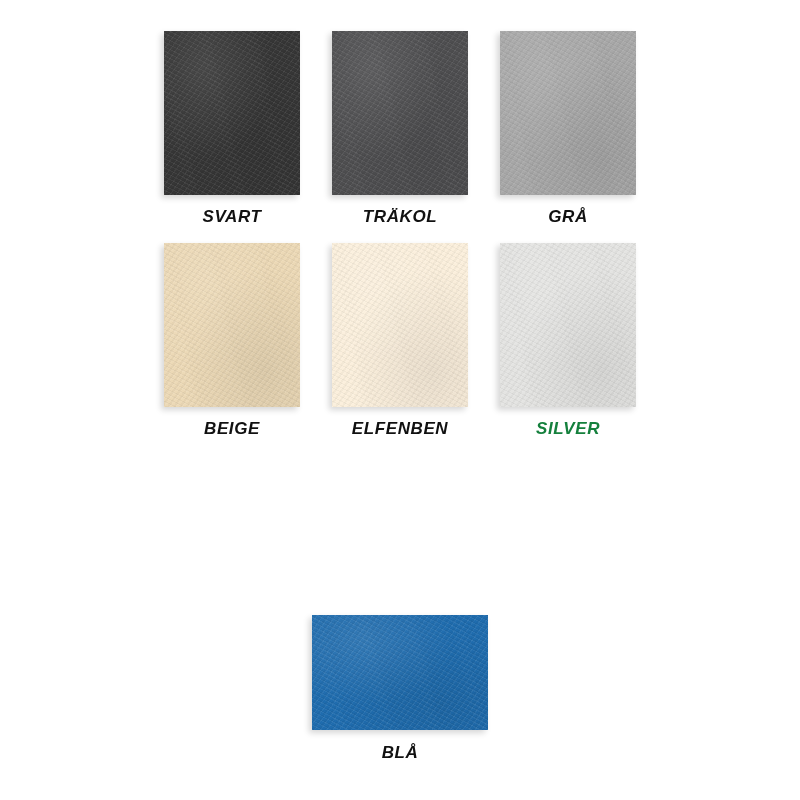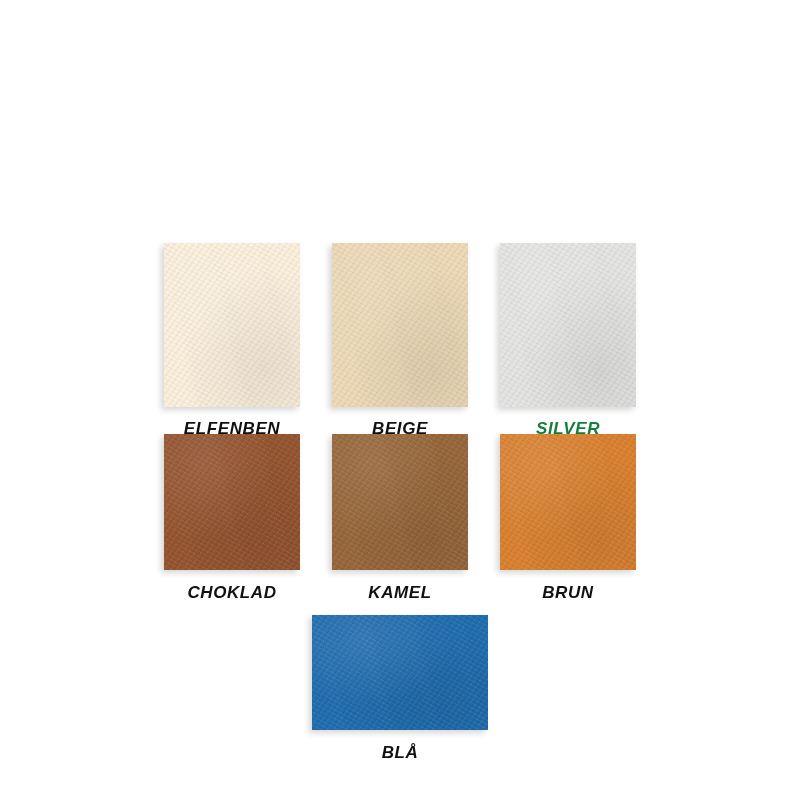--- a/index.html
+++ b/index.html
@@ -106,50 +106,50 @@
     line-height: 1;
   }
   .swatch-row.row-3 .swatch-label { margin-top: 14px; }
   .swatch-row.row-4 .swatch-label { margin-top: 14px; }
 </style>
 </head>
 <body style="background: rgb(255, 255, 255);">
 
 <div id="swatch-chart" style="background: rgb(255, 255, 255);">
 
+  <div class="swatch-row row-1">
+    <div class="swatch-cell">
+      <div class="swatch-chip" style="background-color: rgb(54, 54, 54);"></div>
+      <div class="swatch-label" style="color: rgb(17, 17, 17);">SVART</div>
+    </div>
+    <div class="swatch-cell">
+      <div class="swatch-chip" style="background-color: rgb(78, 78, 80);"></div>
+      <div class="swatch-label" style="color: rgb(17, 17, 17);">TRÄKOL</div>
+    </div>
+    <div class="swatch-cell">
+      <div class="swatch-chip" style="background-color: rgb(168, 168, 168);"></div>
+      <div class="swatch-label" style="color: rgb(17, 17, 17);">GRÅ</div>
+    </div>
+  </div>
 
   <div class="swatch-row row-2">
     <div class="swatch-cell">
+      <div class="swatch-chip" style="background-color: rgb(236, 217, 182);"></div>
+      <div class="swatch-label" style="color: rgb(17, 17, 17);">BEIGE</div>
+    </div>
+    <div class="swatch-cell">
       <div class="swatch-chip" style="background-color: rgb(251, 239, 220);"></div>
       <div class="swatch-label" style="color: rgb(17, 17, 17);">ELFENBEN</div>
-    </div>
-    <div class="swatch-cell">
-      <div class="swatch-chip" style="background-color: rgb(236, 217, 182);"></div>
-      <div class="swatch-label" style="color: rgb(17, 17, 17);">BEIGE</div>
     </div>
     <div class="swatch-cell">
       <div class="swatch-chip" style="background-color: rgb(228, 228, 226);"></div>
       <div class="swatch-label" style="color: #15803d;">SILVER</div>
     </div>
   </div>
 
-  <div class="swatch-row row-3">
-    <div class="swatch-cell">
-      <div class="swatch-chip" style="background-color: rgb(148, 84, 47);"></div>
-      <div class="swatch-label" style="color: rgb(17, 17, 17);">CHOKLAD</div>
-    </div>
-    <div class="swatch-cell">
-      <div class="swatch-chip" style="background-color: rgb(151, 102, 58);"></div>
-      <div class="swatch-label" style="color: rgb(17, 17, 17);">KAMEL</div>
-    </div>
-    <div class="swatch-cell">
-      <div class="swatch-chip" style="background-color: rgb(217, 128, 47);"></div>
-      <div class="swatch-label" style="color: rgb(17, 17, 17);">BRUN</div>
-    </div>
-  </div>
 
   <div class="swatch-row row-4">
     <div class="swatch-cell">
       <div class="swatch-chip" style="background-color: rgb(31, 108, 174);"></div>
       <div class="swatch-label" style="color: rgb(17, 17, 17);">BLÅ</div>
     </div>
   </div>
 
 </div>
 

